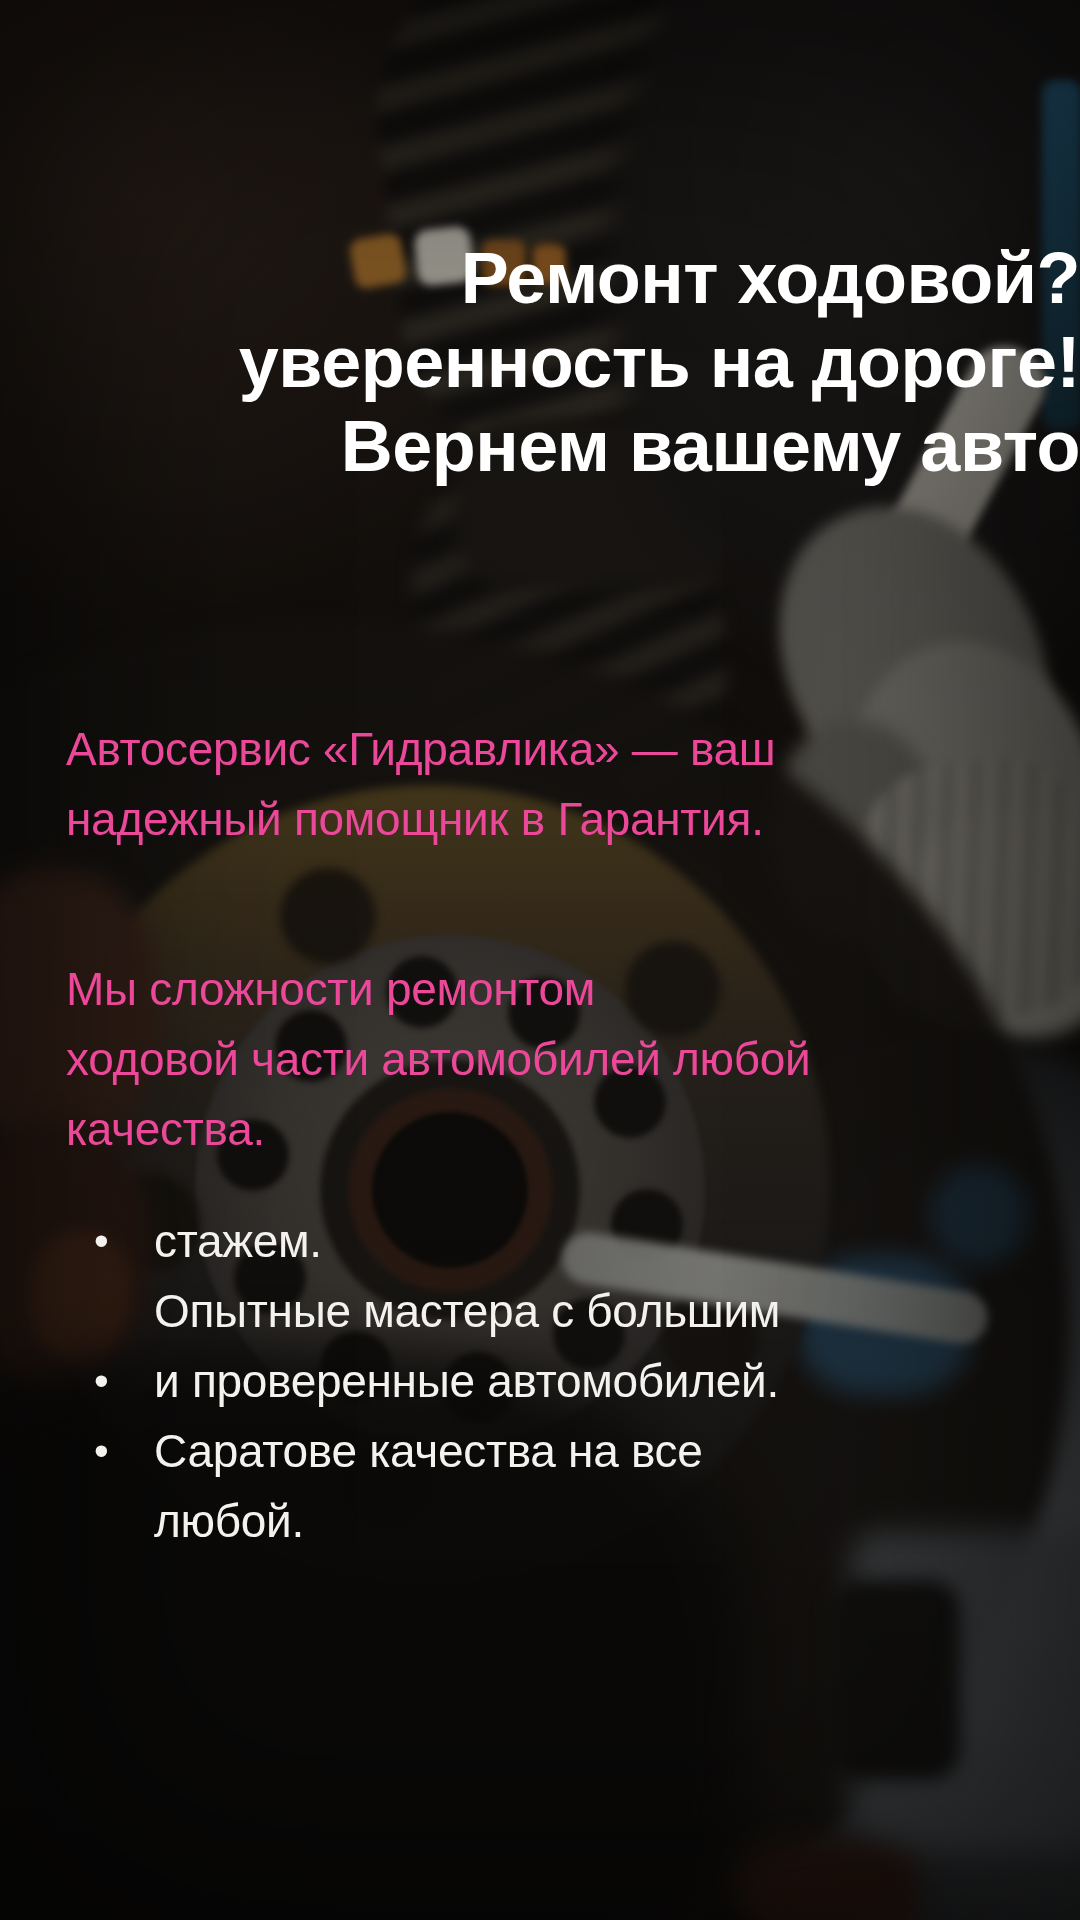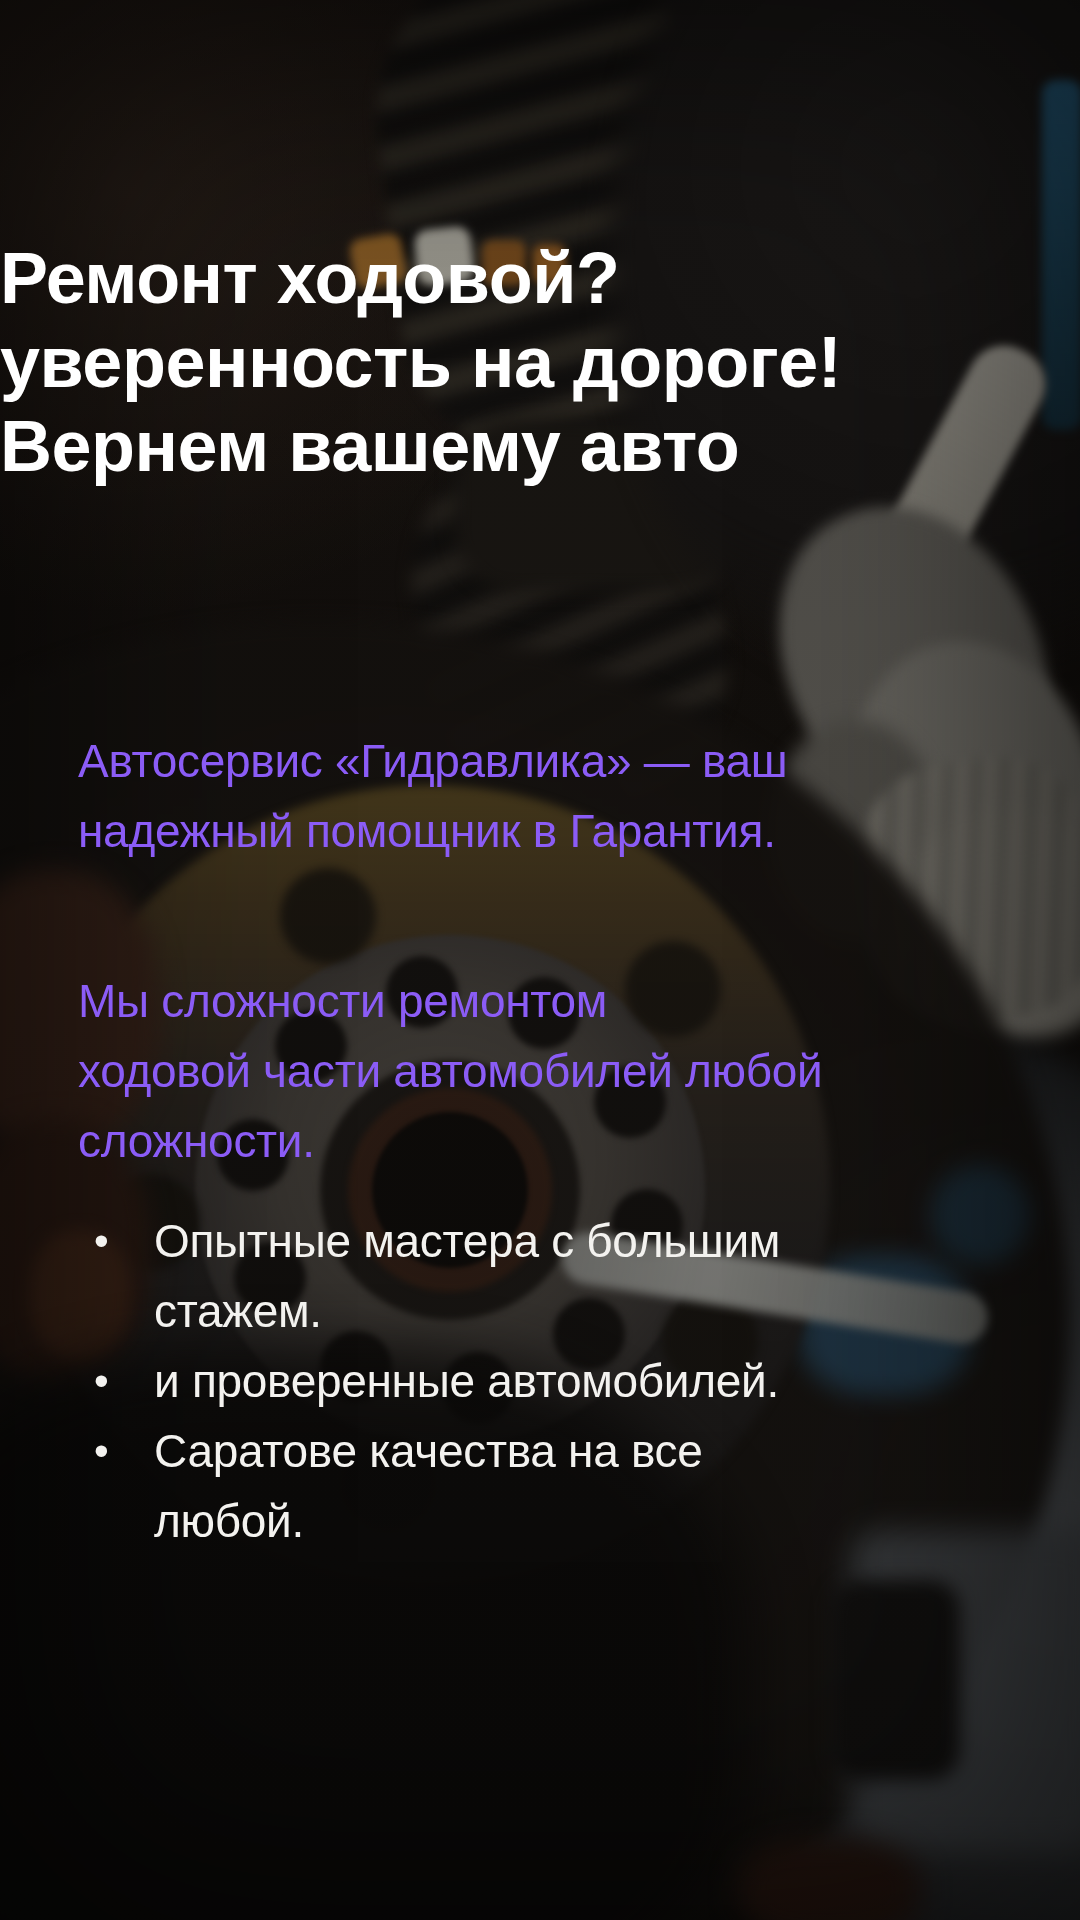--- a/index.html
+++ b/index.html
@@ -101,23 +101,23 @@
   .overlay{
     position:absolute;inset:0;
     background:linear-gradient(180deg, rgba(8,6,5,.30) 0%, rgba(8,6,5,.22) 45%, rgba(6,5,4,.34) 100%);
   }
   .vignette{position:absolute;inset:0;box-shadow:inset 0 0 240px 70px rgba(0,0,0,.5);}
   
   .content{position:absolute;inset:0;color:#ffffff;}
   .ln{display:block;white-space:nowrap;}
   .headline{
     position:absolute;top:236px;left:0;right:0;margin:0;
-    text-align:left;font-size:72px;font-weight:700;line-height:84px;letter-spacing:-0.5px;color:#ffffff;
-  }
-  .para{position:absolute;left:62px;margin:16px;font-size:46px;font-weight:400;line-height:70px;letter-spacing:-0.3px;color:#8b5cf6;}
+    text-align:right;font-size:72px;font-weight:700;line-height:84px;letter-spacing:-0.5px;color:#ffffff;
+  }
+  .para{position:absolute;left:62px;margin:4px;font-size:46px;font-weight:400;line-height:70px;letter-spacing:-0.3px;color:#ec4899;}
   .para-intro{top:710px;}
   .para-services{top:950px;}
   .benefits{position:absolute;top:1206px;left:62px;margin:0;padding:0;list-style:none;font-size:46px;line-height:70px;letter-spacing:-0.3px;color:#f3f2ef;}
   .benefits li{position:relative;padding-left:92px;}
   .bullet-dot{position:absolute;left:32px;top:0;font-size:42px;line-height:70px;color:#f3f2ef;}
 </style>
 </head>
 <body>
 
 <div class="canvas">
@@ -190,28 +190,28 @@
     </h1>
 
     <p class="para para-intro">
       <span class="ln">Автосервис «Гидравлика» — ваш</span>
       <span class="ln">надежный помощник в Гарантия.</span>
     </p>
 
     <p class="para para-services">
       <span class="ln">Мы сложности ремонтом</span>
       <span class="ln">ходовой части автомобилей любой</span>
-      <span class="ln">сложности.</span>
+      <span class="ln">качества.</span>
     </p>
 
     <ul class="benefits">
       <li>
         <span class="bullet-dot">•</span>
+        <span class="ln">стажем.</span>
         <span class="ln">Опытные мастера с большим</span>
-        <span class="ln">стажем.</span>
       </li>
       <li>
         <span class="bullet-dot">•</span>
         <span class="ln">и проверенные автомобилей.</span>
       </li>
       <li>
         <span class="bullet-dot">•</span>
         <span class="ln">Саратове качества на все</span>
         <span class="ln">любой.</span>
       </li>

